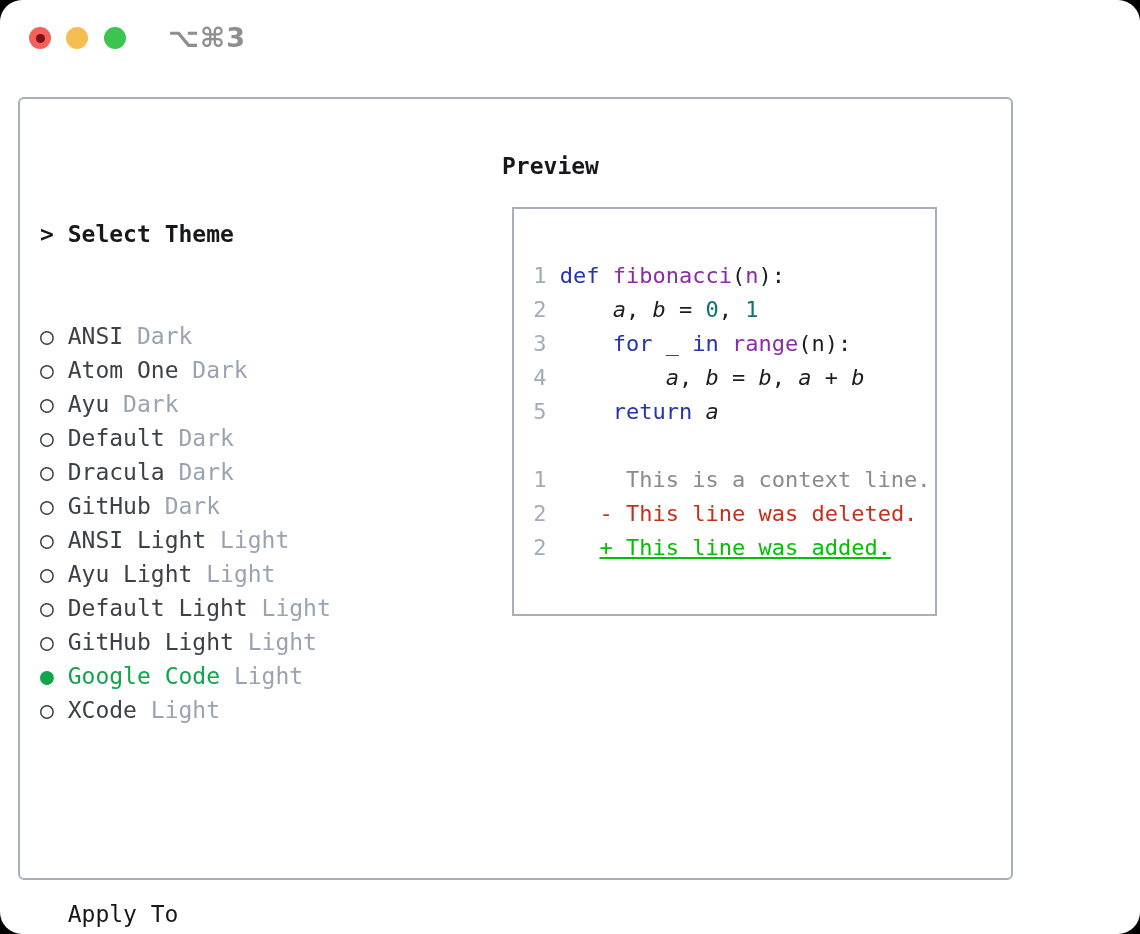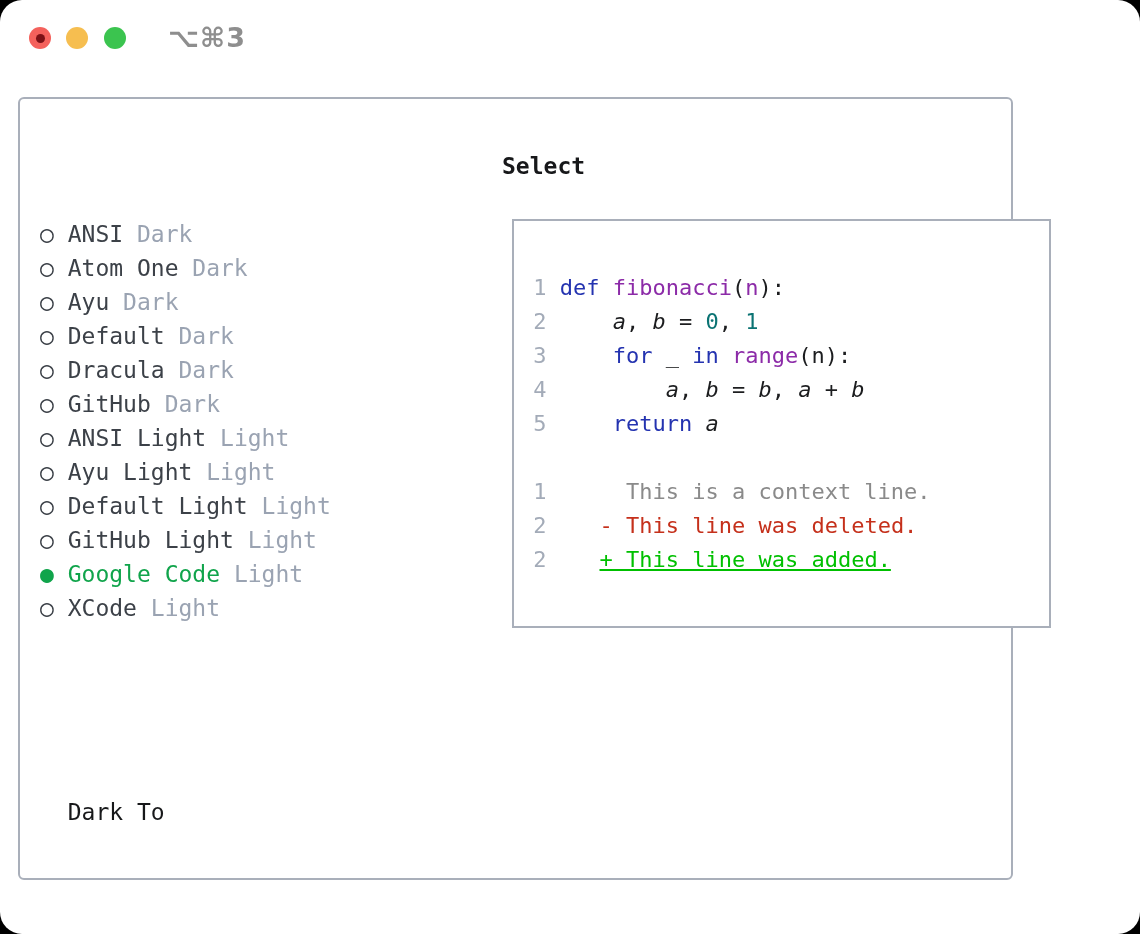--- a/index.html
+++ b/index.html
@@ -38,21 +38,21 @@
   .row .variant{color:var(--muted);text-align:right;}
   .row.selected .marker,.row.selected .name{color:var(--selected-green);}
   .spacer{height:34px;}
   .apply-header{color:var(--header-black);padding-left:2ch;}
   
   .preview-header{
     position:absolute;left:482px;top:50px;
     font-size:23px;line-height:34px;font-weight:bold;color:var(--header-black);
   }
   .preview-box{
-    position:absolute;left:492px;top:120px;width:539px;height:409px;
+    position:absolute;left:492px;top:108px;width:425px;height:409px;
     box-sizing:border-box;border:2px solid var(--border);background:#fff;
   }
   .code{
     padding:50px 0 0 6px;font-size:22px;line-height:34px;white-space:pre;
     color:var(--code-plain);
   }
   .code-line{height:34px;}
   .ln{display:inline-block;width:2ch;text-align:right;color:var(--line-number);}
   .tok-kw{color:var(--keyword);}
   .tok-fn{color:var(--function);}
@@ -73,28 +73,29 @@
         <span class="dot"></span>
       </span>
     <span class="light yellow"></span>
     <span class="light green"></span>
     <span class="win-title">⌥⌘3</span>
   </div>
 
   <div class="panel">
 
     <div class="left-col">
+      <div class="list-header"><span>&gt;</span> <span>Select Theme</span></div>
       <div id="theme-items"><div class="row"><span class="marker">○</span><span class="name"> ANSI</span><span class="variant"> Dark</span></div><div class="row"><span class="marker">○</span><span class="name"> Atom One</span><span class="variant"> Dark</span></div><div class="row"><span class="marker">○</span><span class="name"> Ayu</span><span class="variant"> Dark</span></div><div class="row"><span class="marker">○</span><span class="name"> Default</span><span class="variant"> Dark</span></div><div class="row"><span class="marker">○</span><span class="name"> Dracula</span><span class="variant"> Dark</span></div><div class="row"><span class="marker">○</span><span class="name"> GitHub</span><span class="variant"> Dark</span></div><div class="row"><span class="marker">○</span><span class="name"> ANSI Light</span><span class="variant"> Light</span></div><div class="row"><span class="marker">○</span><span class="name"> Ayu Light</span><span class="variant"> Light</span></div><div class="row"><span class="marker">○</span><span class="name"> Default Light</span><span class="variant"> Light</span></div><div class="row"><span class="marker">○</span><span class="name"> GitHub Light</span><span class="variant"> Light</span></div><div class="row selected"><span class="marker">●</span><span class="name"> Google Code</span><span class="variant"> Light</span></div><div class="row"><span class="marker">○</span><span class="name"> XCode</span><span class="variant"> Light</span></div></div>
       <div class="spacer"></div>
-      <div class="apply-header">Dark To</div>
+      <div class="apply-header">Apply To</div>
       
       
       
       
     </div>
 
-    <div class="preview-header">Select</div>
+    <div class="preview-header">Preview</div>
     <div class="preview-box">
       <div class="code" id="code-lines"><div class="code-line"><span class="ln">1</span> <span class="tok-kw">def</span><span class="tok-plain"> </span><span class="tok-fn">fibonacci</span><span class="tok-plain">(</span><span class="tok-fn">n</span><span class="tok-plain">):</span></div><div class="code-line"><span class="ln">2</span> <span class="tok-plain">    </span><span class="tok-var">a</span><span class="tok-plain">, </span><span class="tok-var">b</span><span class="tok-plain"> = </span><span class="tok-num">0</span><span class="tok-plain">, </span><span class="tok-num">1</span></div><div class="code-line"><span class="ln">3</span> <span class="tok-plain">    </span><span class="tok-kw">for</span><span class="tok-plain"> _ </span><span class="tok-kw">in</span><span class="tok-plain"> </span><span class="tok-fn">range</span><span class="tok-plain">(n):</span></div><div class="code-line"><span class="ln">4</span> <span class="tok-plain">        </span><span class="tok-var">a</span><span class="tok-plain">, </span><span class="tok-var">b</span><span class="tok-plain"> = </span><span class="tok-var">b</span><span class="tok-plain">, </span><span class="tok-var">a</span><span class="tok-plain"> + </span><span class="tok-var">b</span></div><div class="code-line"><span class="ln">5</span> <span class="tok-plain">    </span><span class="tok-kw">return</span><span class="tok-plain"> </span><span class="tok-var">a</span></div><div class="code-line"><span class="ln"></span> </div><div class="code-line"><span class="ln">1</span> <span class="tok-ctx">     This is a context line.</span></div><div class="code-line"><span class="ln">2</span> <span class="tok-plain">   </span><span class="tok-del">- This line was deleted.</span></div><div class="code-line"><span class="ln">2</span> <span class="tok-plain">   </span><span class="tok-add">+ This line was added.</span></div></div>
     </div>
 
   </div>
 </div>
 
 </body></html>

